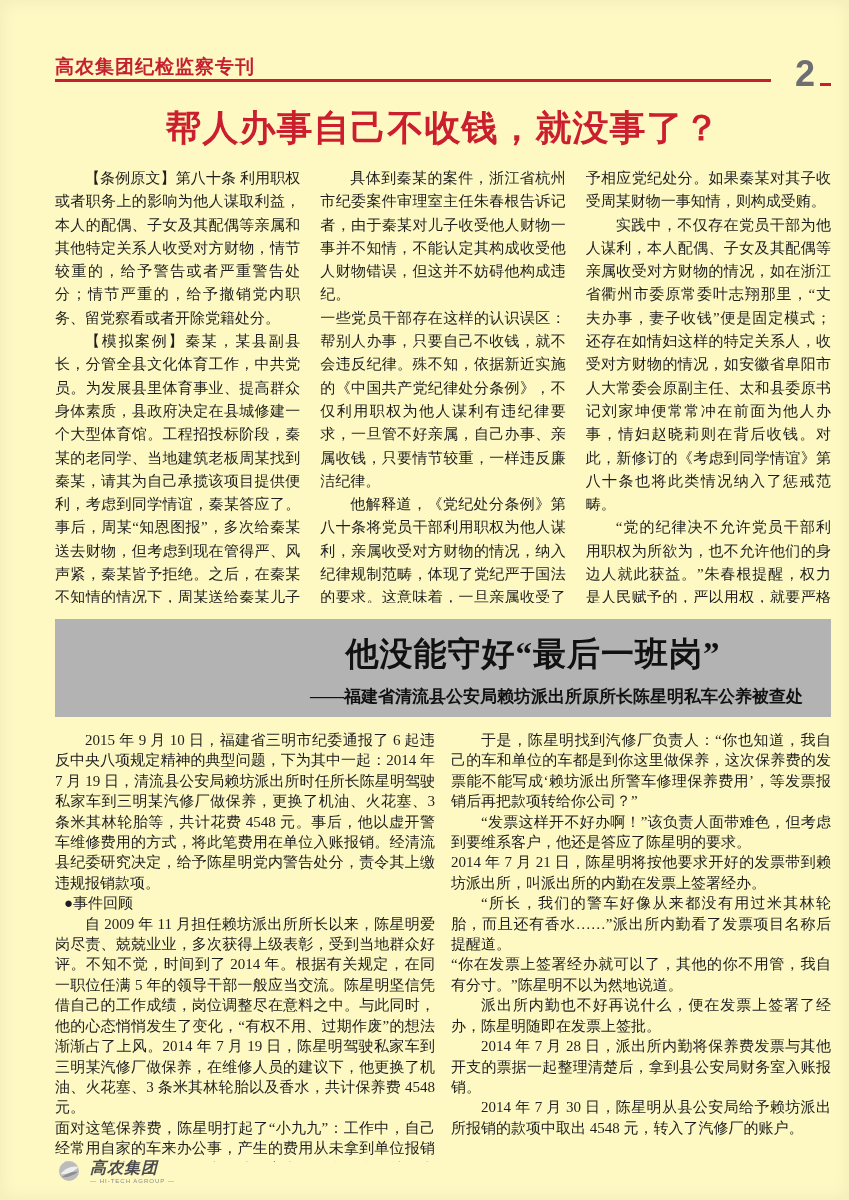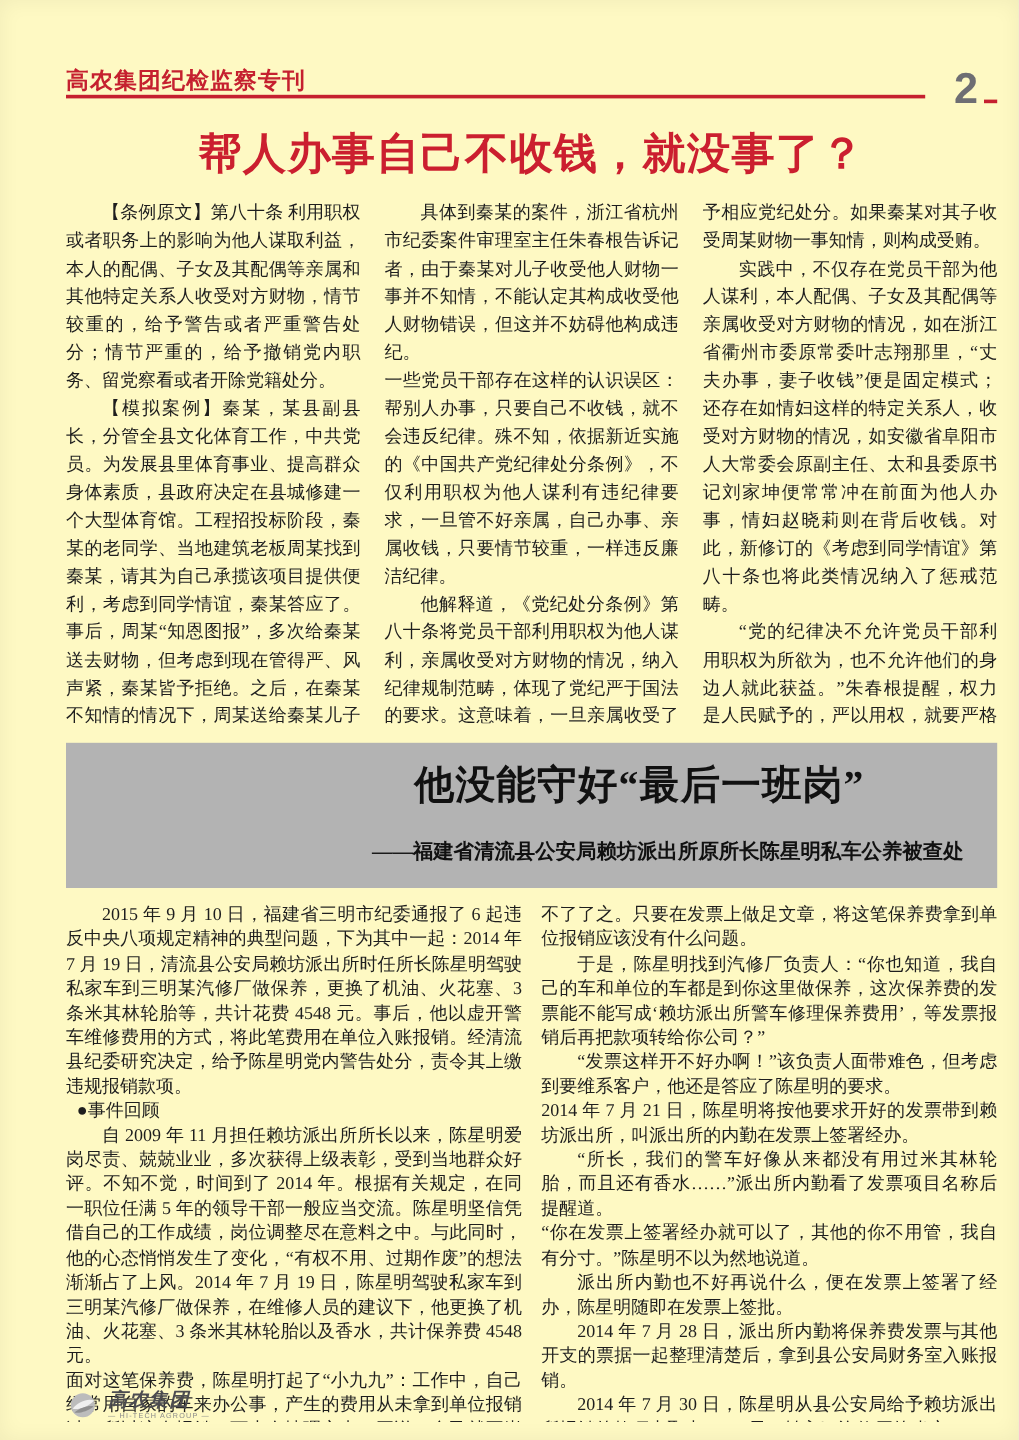--- a/index.html
+++ b/index.html
@@ -31,28 +31,28 @@
     font-size:36px;color:#cb1f2f;letter-spacing:1px;
   }
   .a1-body{display:flex;gap:20px;margin-top:14px;height:436px;overflow:hidden;}
   .a1-body .col{flex:1 1 0;text-align:justify;font-size:15px;line-height:23.3px;}
   .para{margin:0;}
   .ind{text-indent:2em;}
   .cont{text-indent:0;}
   .bullet{text-indent:0.6em;}
 
   
-  .banner{margin-top:16px;background:#b3b3b3;height:121px;padding-top:13px;box-sizing:border-box;}
+  .banner{margin-top:16px;background:#b3b3b3;height:98px;padding-top:13px;box-sizing:border-box;}
   .banner-title{
     text-align:center;padding-left:180px;
     font-weight:bold;font-size:33px;color:#111;letter-spacing:1px;
     font-family:"Liberation Serif","DejaVu Serif",serif;
   }
   .banner-subtitle{
-    text-align:right;padding-right:28px;margin-top:21px;
+    text-align:right;padding-right:28px;margin-top:8px;
     font-weight:bold;font-size:17px;color:#111;
   }
 
   
   .a2-body{display:flex;gap:16px;margin-top:13px;height:432px;overflow:hidden;}
   .a2-body .col{flex:1 1 0;text-align:justify;font-size:15px;line-height:20.4px;}
 
   
   .footer{position:absolute;left:58px;bottom:16px;display:flex;align-items:flex-start;gap:6px;}
   .logo-text{
@@ -103,21 +103,20 @@
     </section>
 
     <section class="a2-body">
       <div class="col">
         <p class="para ind">2015 年 9 月 10 日，福建省三明市纪委通报了 6 起违反中央八项规定精神的典型问题，下为其中一起：2014 年 7 月 19 日，清流县公安局赖坊派出所时任所长陈星明驾驶私家车到三明某汽修厂做保养，更换了机油、火花塞、3 条米其林轮胎等，共计花费 4548 元。事后，他以虚开警车维修费用的方式，将此笔费用在单位入账报销。经清流县纪委研究决定，给予陈星明党内警告处分，责令其上缴违规报销款项。</p>
         <p class="para bullet">●事件回顾</p>
         <p class="para ind">自 2009 年 11 月担任赖坊派出所所长以来，陈星明爱岗尽责、兢兢业业，多次获得上级表彰，受到当地群众好评。不知不觉，时间到了 2014 年。根据有关规定，在同一职位任满 5 年的领导干部一般应当交流。陈星明坚信凭借自己的工作成绩，岗位调整尽在意料之中。与此同时，他的心态悄悄发生了变化，“有权不用、过期作废”的想法渐渐占了上风。2014 年 7 月 19 日，陈星明驾驶私家车到三明某汽修厂做保养，在维修人员的建议下，他更换了机油、火花塞、3 条米其林轮胎以及香水，共计保养费 4548 元。</p>
         <p class="para cont">面对这笔保养费，陈星明打起了“小九九”：工作中，自己经常用自家的车来办公事，产生的费用从未拿到单位报销过，所以这次报销一下也在情理之中。再说，自己就要岗位调整，上面应该查不到自己头上来，就算查到了，恐怕也会因“旧账”</p>
       </div>
       <div class="col">
-        <p class="para cont">不了了之。只要在发票上做足文章，将这笔保养费拿到单位报销应该没有什么问题。</p>
         <p class="para ind">于是，陈星明找到汽修厂负责人：“你也知道，我自己的车和单位的车都是到你这里做保养，这次保养费的发票能不能写成‘赖坊派出所警车修理保养费用’，等发票报销后再把款项转给你公司？”</p>
         <p class="para ind">“发票这样开不好办啊！”该负责人面带难色，但考虑到要维系客户，他还是答应了陈星明的要求。</p>
         <p class="para cont">2014 年 7 月 21 日，陈星明将按他要求开好的发票带到赖坊派出所，叫派出所的内勤在发票上签署经办。</p>
         <p class="para ind">“所长，我们的警车好像从来都没有用过米其林轮胎，而且还有香水……”派出所内勤看了发票项目名称后提醒道。</p>
         <p class="para cont">“你在发票上签署经办就可以了，其他的你不用管，我自有分寸。”陈星明不以为然地说道。</p>
         <p class="para ind">派出所内勤也不好再说什么，便在发票上签署了经办，陈星明随即在发票上签批。</p>
         <p class="para ind">2014 年 7 月 28 日，派出所内勤将保养费发票与其他开支的票据一起整理清楚后，拿到县公安局财务室入账报销。</p>
         <p class="para ind">2014 年 7 月 30 日，陈星明从县公安局给予赖坊派出所报销的款项中取出 4548 元，转入了汽修厂的账户。</p>
 
       </div>

